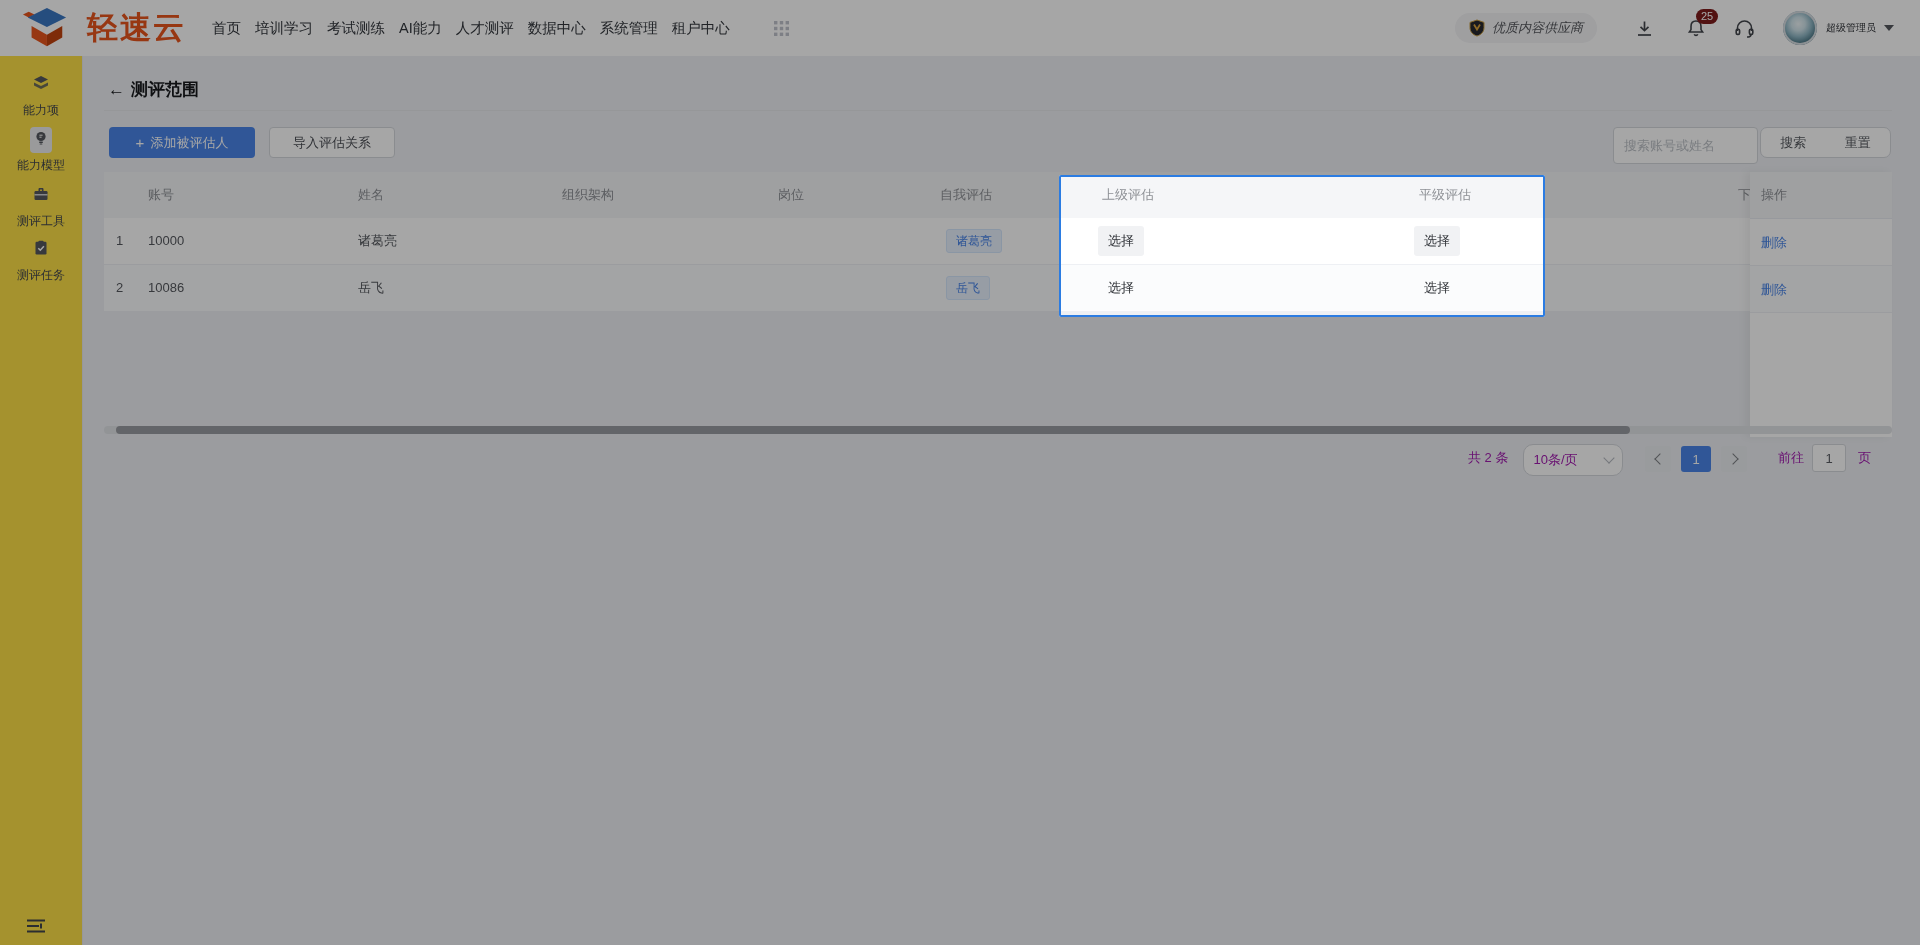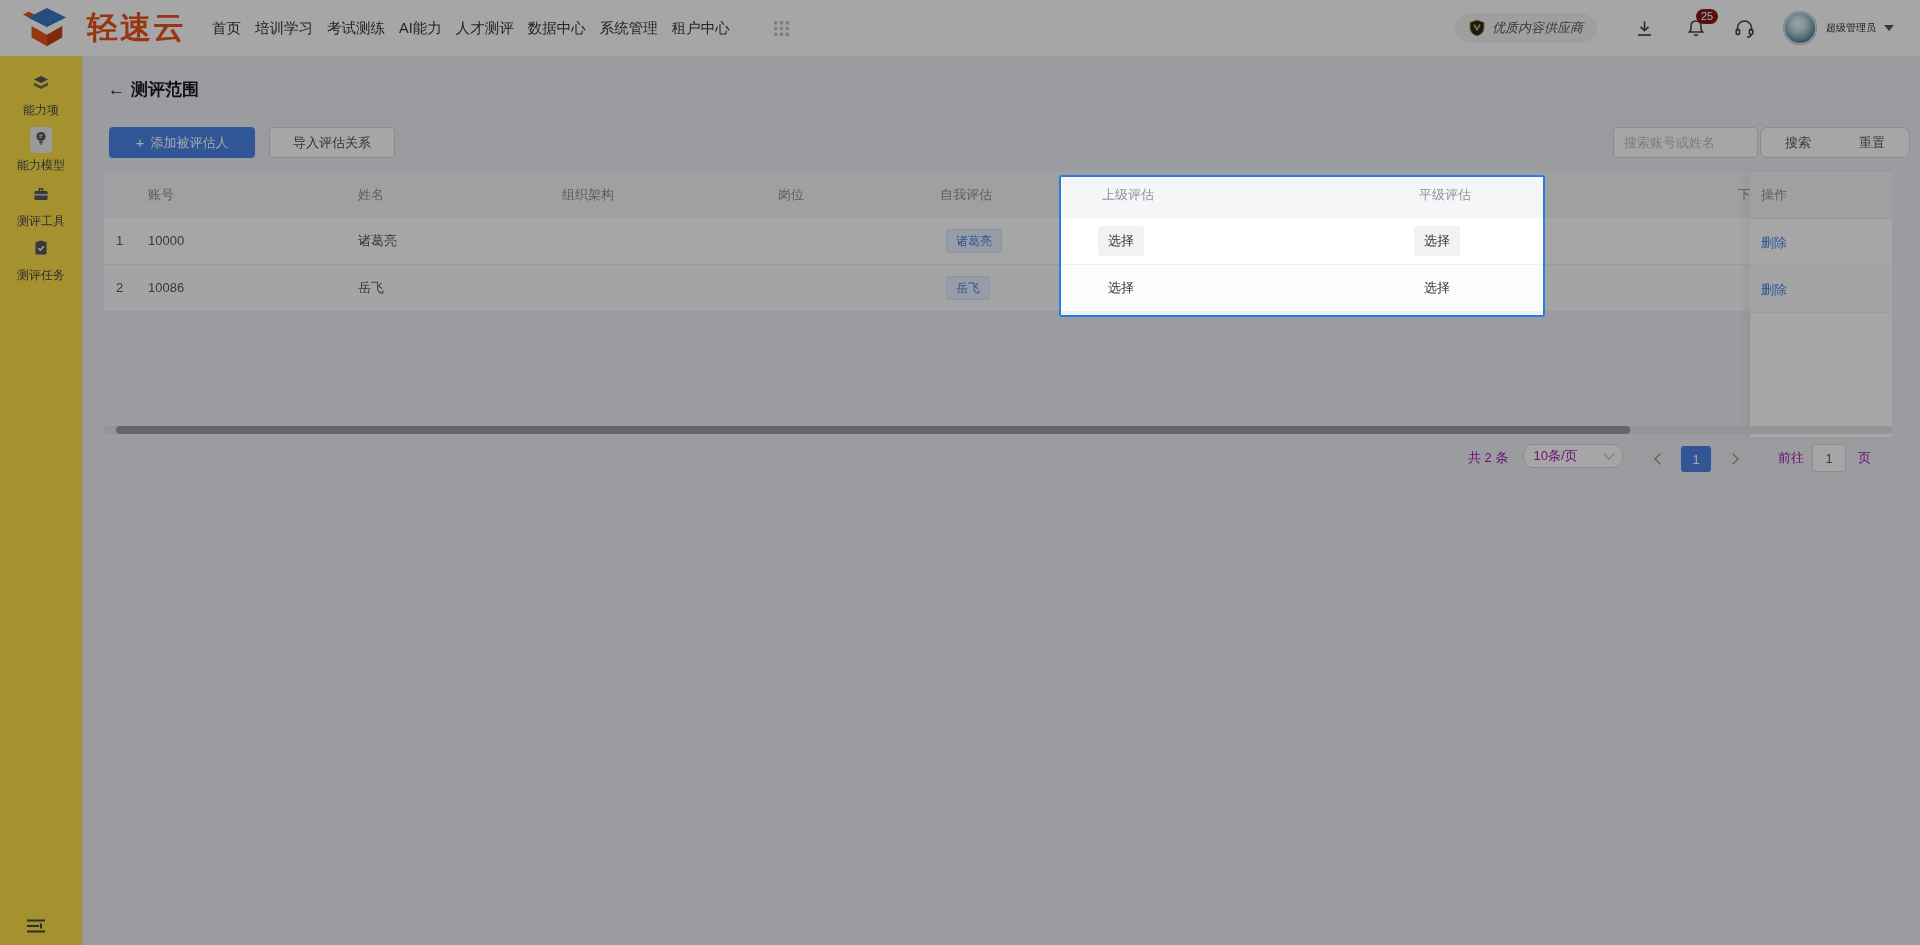--- a/index.html
+++ b/index.html
@@ -42,25 +42,25 @@
   .back-arrow{font-size:17px;color:#17191d;cursor:pointer;}
   .page-title{font-size:17px;font-weight:bold;color:#17191d;text-align:right;}
   .title-divider{position:absolute;left:104px;top:110px;width:1788px;height:1px;background:#e6e8ec;z-index:1;}
 
   
   .btn{position:absolute;top:127px;height:31px;border-radius:4px;font-size:13px;display:flex;align-items:center;
     justify-content:center;cursor:pointer;box-sizing:border-box;z-index:2;}
   .btn-add{left:109px;width:146px;background:#4a85e8;color:#fff;gap:6px;}
   .btn-add .plus{font-size:15px;line-height:1;}
   .btn-import{left:269px;width:126px;background:#fff;border:1px solid #d4d7dc;color:#4b4e55;}
-  .search-input{position:absolute;left:1613px;top:127px;width:145px;height:31px;box-sizing:border-box;
+  .search-input{position:absolute;left:1613px;top:127px;width:145px;height:37px;box-sizing:border-box;
     border:1px solid #d4d7dc;border-radius:4px;background:#fff;padding:0 10px;font-size:13px;color:#55585e;
     font-family:inherit;outline:none;z-index:2;}
   .search-input::placeholder{color:#bcc0c6;}
-  .search-group{position:absolute;left:1760px;top:127px;width:150px;height:31px;box-sizing:border-box;
+  .search-group{position:absolute;left:1760px;top:127px;width:131px;height:31px;box-sizing:border-box;
     border:1px solid #d4d7dc;border-radius:7px;background:#fff;display:flex;z-index:2;}
   .search-group span{flex:1;display:flex;align-items:center;justify-content:center;font-size:13px;color:#55585e;cursor:pointer;}
 
   
   .thead{position:absolute;left:104px;top:172px;width:1788px;height:46px;background:#f5f6f8;border-bottom:1px solid #e9ecf1;z-index:1;}
   .trow{position:absolute;left:104px;width:1788px;height:46px;border-bottom:1px solid #eef0f4;z-index:1;}
   .r1{top:218px;background:#fff;} .r2{top:265px;background:#fbfcfd;}
   .th,.td{position:absolute;top:0;line-height:46px;font-size:13px;white-space:nowrap;}
   .th{color:#8d9095;}
   .td{color:#55585e;}
@@ -80,21 +80,21 @@
   .op-row.alt{background:#fbfcfd;}
   .link-del{font-size:13px;color:#4a85e8;cursor:pointer;}
 
   
   .sb-track{position:absolute;left:104px;top:426px;width:1788px;height:8px;border-radius:4px;background:#e1e3e7;z-index:4;}
   .sb-thumb{position:absolute;left:116px;top:426px;width:1514px;height:8px;border-radius:4px;background:#999ca1;z-index:5;cursor:pointer;}
 
   
   .pg{position:absolute;z-index:2;font-size:13px;color:#a21caf;}
   .pg-total{left:1468px;top:444px;line-height:28px;}
-  .pg-size{left:1523px;top:444px;width:100px;height:24px;box-sizing:border-box;border:1px solid #d4d7dc;border-radius:10px;
+  .pg-size{left:1523px;top:444px;width:100px;height:32px;box-sizing:border-box;border:1px solid #d4d7dc;border-radius:10px;
     background:#fff;display:flex;align-items:center;justify-content:center;gap:27px;cursor:pointer;}
   .chev{width:7px;height:7px;border-right:1.5px solid #b4b8bf;border-bottom:1.5px solid #b4b8bf;transform:rotate(45deg);margin-top:-4px;}
   .pg-btn{top:446px;width:26px;height:26px;border-radius:3px;background:#eceef1;display:flex;align-items:center;justify-content:center;cursor:pointer;}
   .pg-prev{left:1645px;} .pg-next{left:1721px;}
   .arrow{width:7px;height:7px;border-left:1.6px solid #7c7f85;border-bottom:1.6px solid #7c7f85;}
   .arrow.l{transform:rotate(45deg);margin-left:3px;} .arrow.r{transform:rotate(-135deg);margin-right:3px;}
   .pg-cur{left:1681px;top:446px;width:30px;height:26px;border-radius:3px;background:#4a85e8;color:#fff;
     display:flex;align-items:center;justify-content:center;cursor:pointer;}
   .pg-goto-label{left:1778px;top:444px;line-height:28px;}
   .pg-goto-input{position:absolute;left:1812px;top:444px;width:34px;height:28px;box-sizing:border-box;border:1px solid #d4d7dc;

